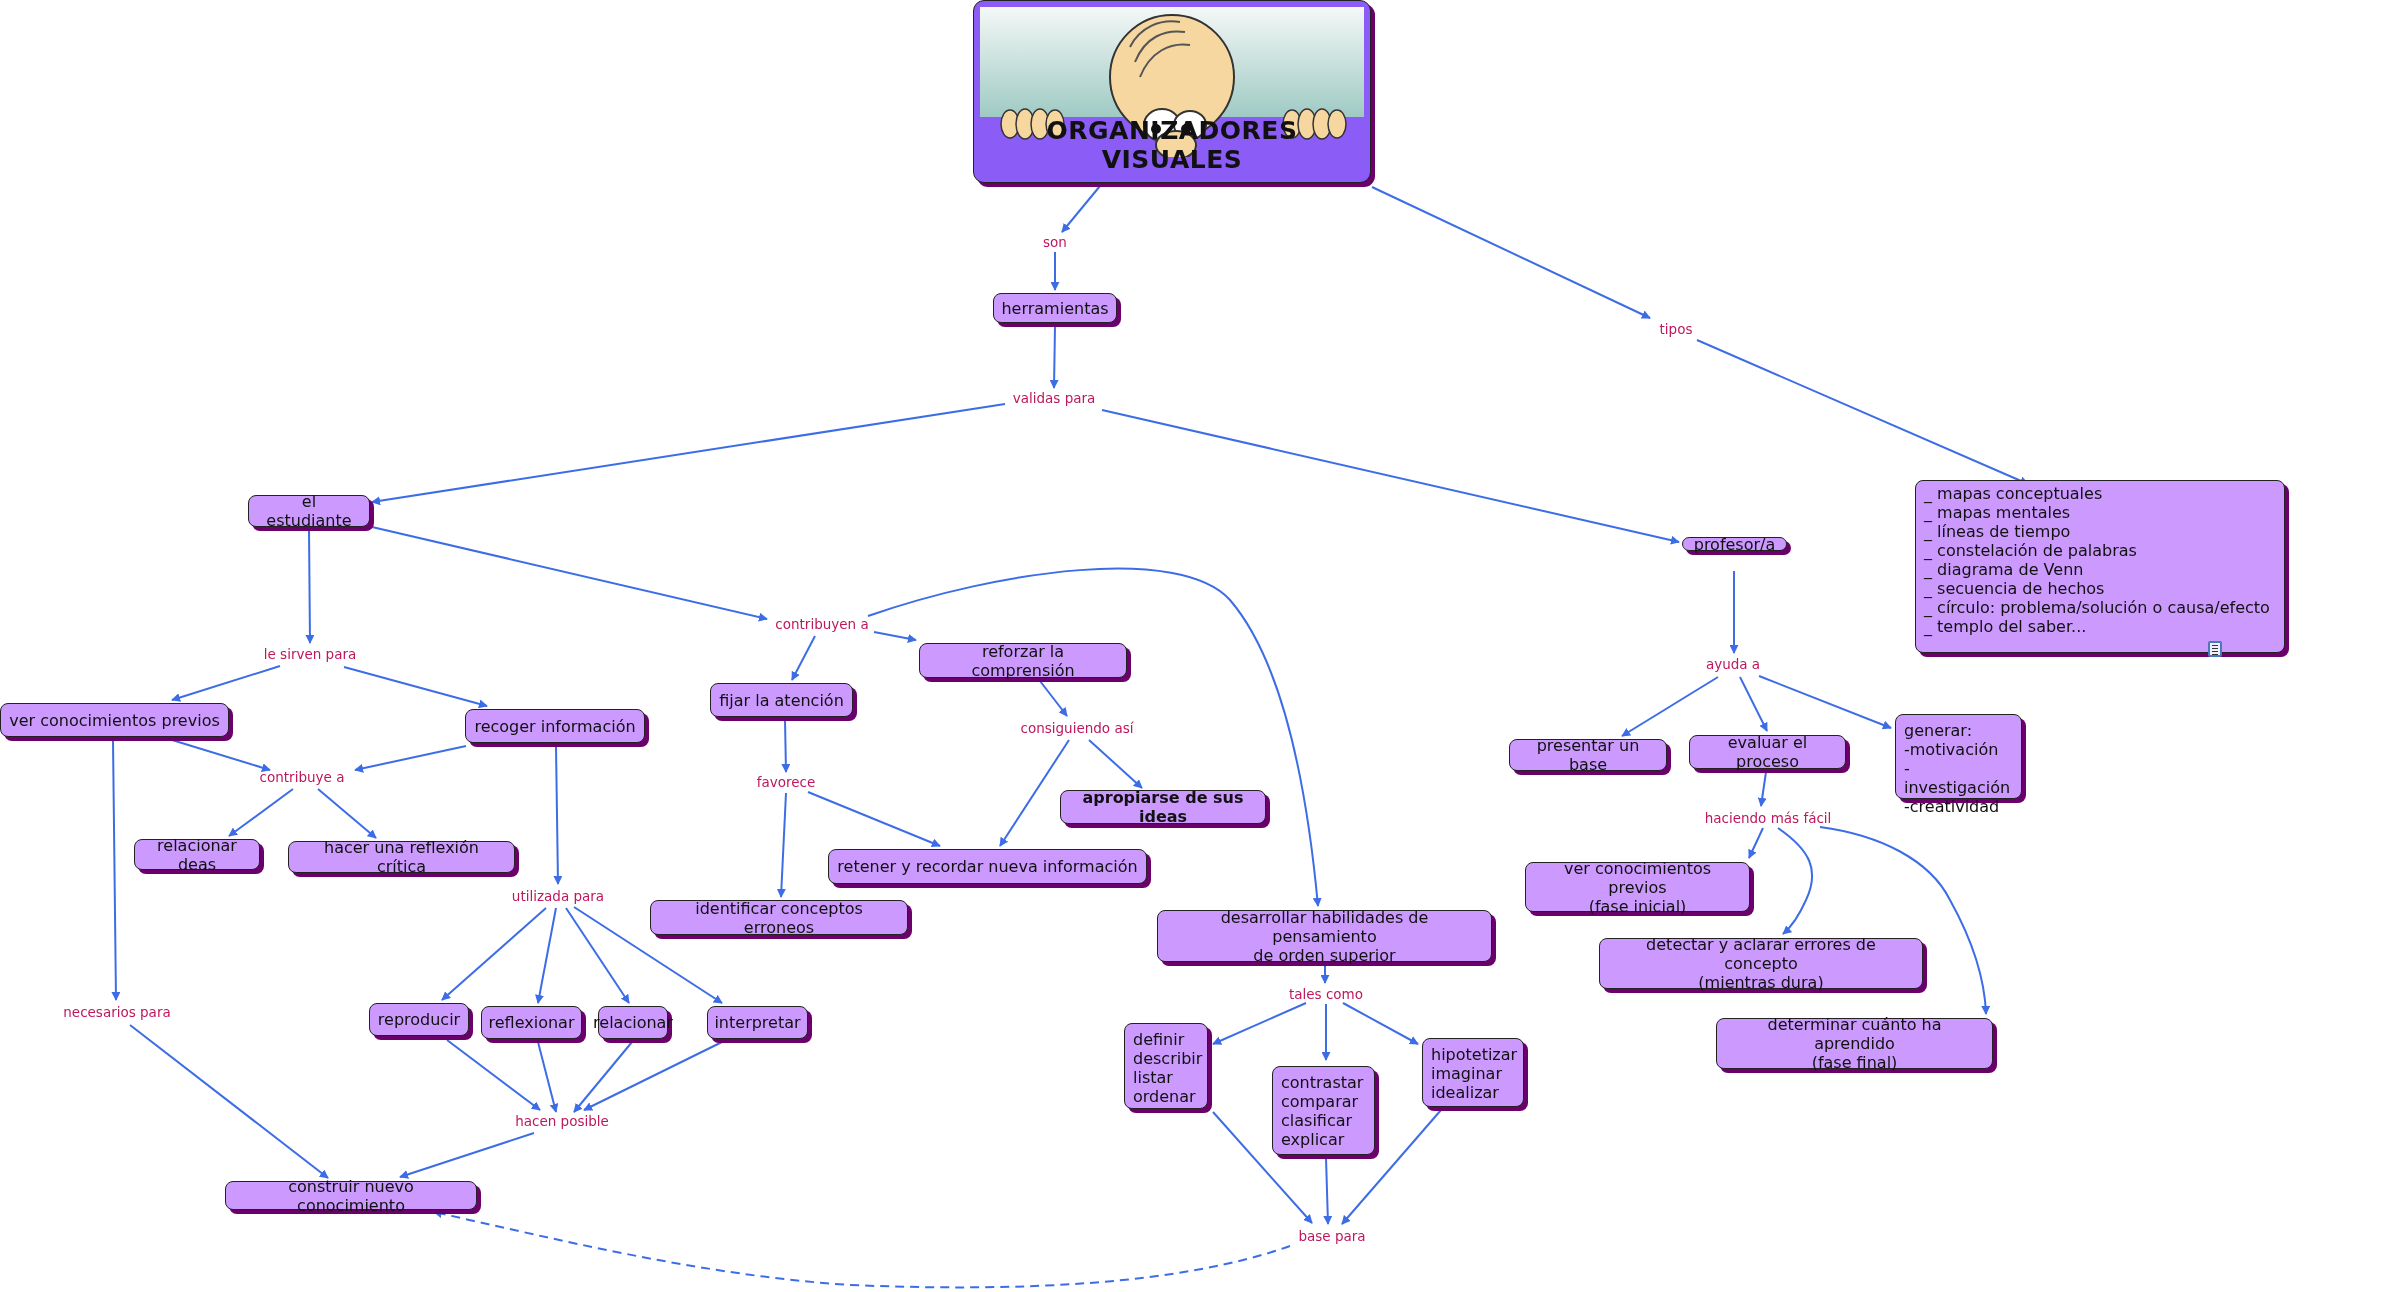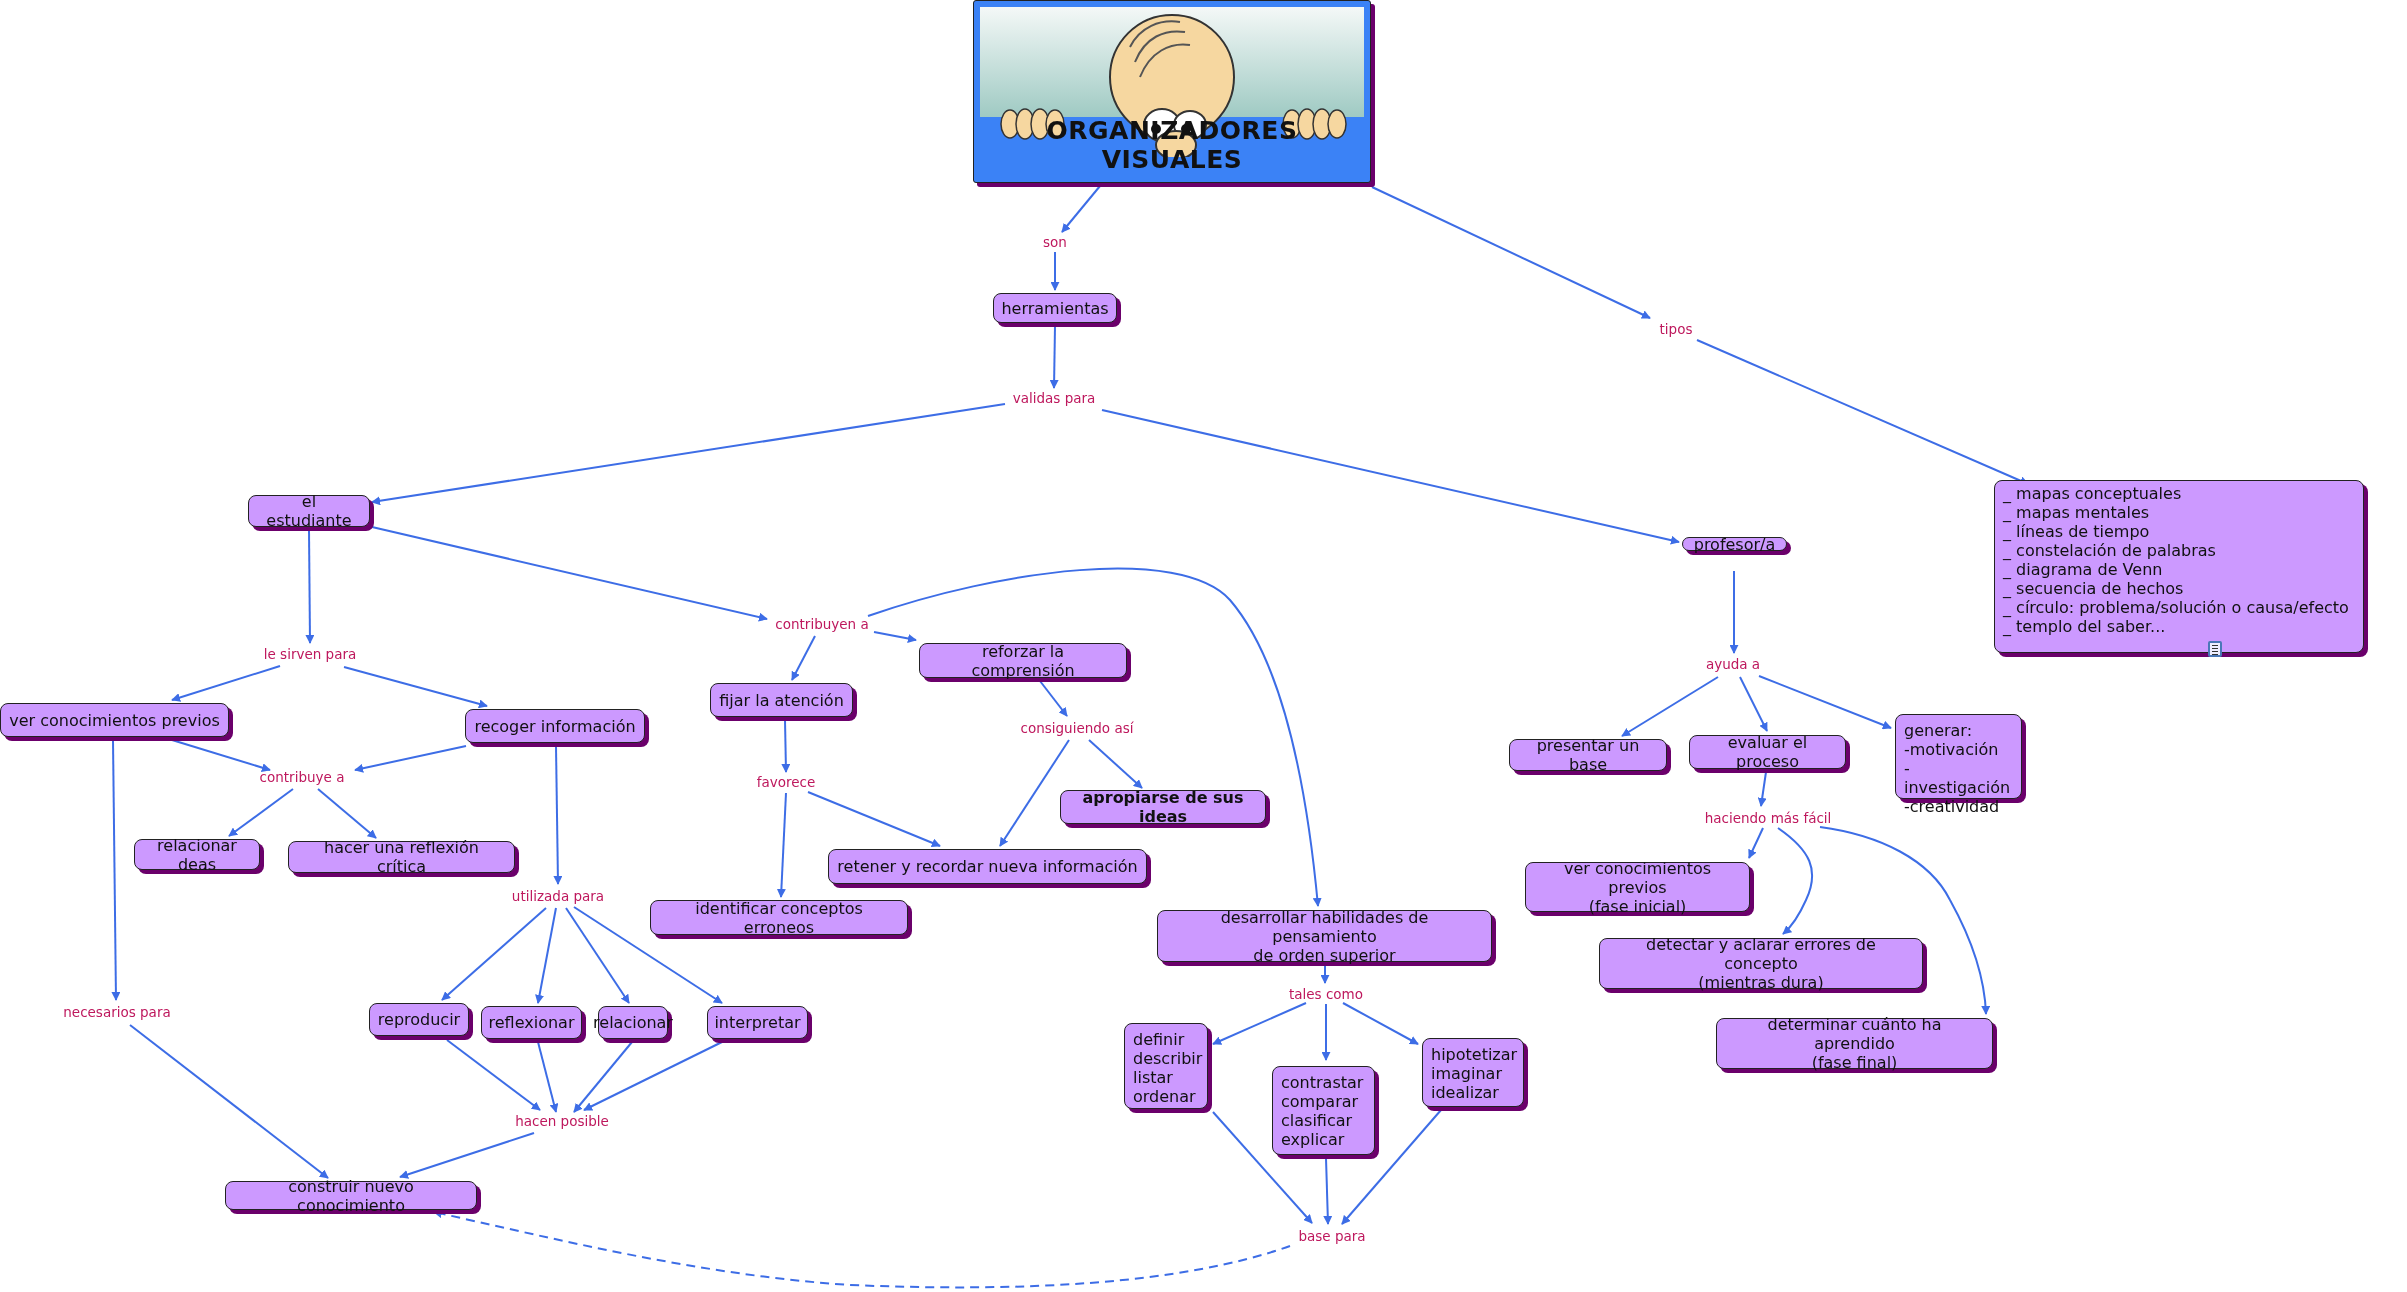--- a/index.html
+++ b/index.html
@@ -8,21 +8,21 @@
   #links { position: absolute; left: 0; top: 0; width: 2407px; height: 1292px; }
   .concept { position: absolute; box-sizing: border-box; background: #cc99ff;
              border: 1.5px solid #222; border-radius: 8px; box-shadow: 4px 4px 0 #6b006b;
              color: #111; font-size: 16px; line-height: 19px; padding: 6px 8px;
              white-space: pre-line; display: flex; align-items: center; justify-content: center;
              text-align: center; }
   .concept.left { justify-content: flex-start; text-align: left; align-items: flex-start; }
   .lp { position: absolute; transform: translate(-50%, -50%); font-size: 13.5px; color: #be185d;
         white-space: nowrap; background: transparent; }
   .title-box { position: absolute; left: 973px; top: 0; width: 398px; height: 183px; box-sizing: border-box;
-               border: 1.5px solid #222; border-radius: 3px; background: #3b82f6; box-shadow: 4px 4px 0 #6b006b; overflow: hidden; }
+               border: 1.5px solid #222; border-radius: 11px; background: #8b5cf6; box-shadow: 4px 4px 0 #6b006b; overflow: hidden; }
   .title-sky { position: absolute; left: 6px; top: 6px; right: 6px; height: 110px;
                background: linear-gradient(#f4f8f7, #9fcac3); }
   .title-text { position: absolute; left: 0; right: 0; bottom: 8px; text-align: center;
                 font-family: "DejaVu Sans", sans-serif; font-weight: bold; font-size: 25px; color: #111; letter-spacing: 0.5px; }
   .note-icon { position: absolute; left: 2208px; top: 641px; width: 14px; height: 16px; box-sizing: border-box;
                border: 2px solid #4a78b8; background: #eef; border-radius: 2px; }
   .note-icon::before { content: ""; position: absolute; left: 2px; top: 2px; width: 6px; height: 1px; background: #333; box-shadow: 0 3px 0 #333, 0 6px 0 #333, 0 9px 0 #333; }
 </style>
 </head>
 <body>
@@ -128,21 +128,21 @@
 <div class="lp" style="left:786px;top:782px;">favorece</div>
 <div class="lp" style="left:1077px;top:728px;">consiguiendo así</div>
 <div class="lp" style="left:1326px;top:994px;">tales como</div>
 <div class="lp" style="left:1332px;top:1236px;">base para</div>
 <div class="lp" style="left:1733px;top:664px;">ayuda a</div>
 <div class="lp" style="left:1768px;top:818px;">haciendo más fácil</div>
 
 <div class="concept" style="left:993px;top:293px;width:124px;height:30px;">herramientas</div>
 <div class="concept" style="left:248px;top:495px;width:122px;height:32px;">el estudiante</div>
 <div class="concept" style="left:1682px;top:537px;width:105px;height:14px;">profesor/a</div>
-<div class="concept left" style="left:1994px;top:480px;width:370px;height:173px;padding-top:3px;">_ mapas conceptuales
+<div class="concept left" style="left:1915px;top:480px;width:370px;height:173px;padding-top:3px;">_ mapas conceptuales
 _ mapas mentales
 _ líneas de tiempo
 _ constelación de palabras
 _ diagrama de Venn
 _ secuencia de hechos
 _ círculo: problema/solución o causa/efecto
 _ templo del saber...</div>
 <div class="note-icon"></div>
 
 <div class="concept" style="left:0px;top:703px;width:229px;height:34px;">ver conocimientos previos</div>

